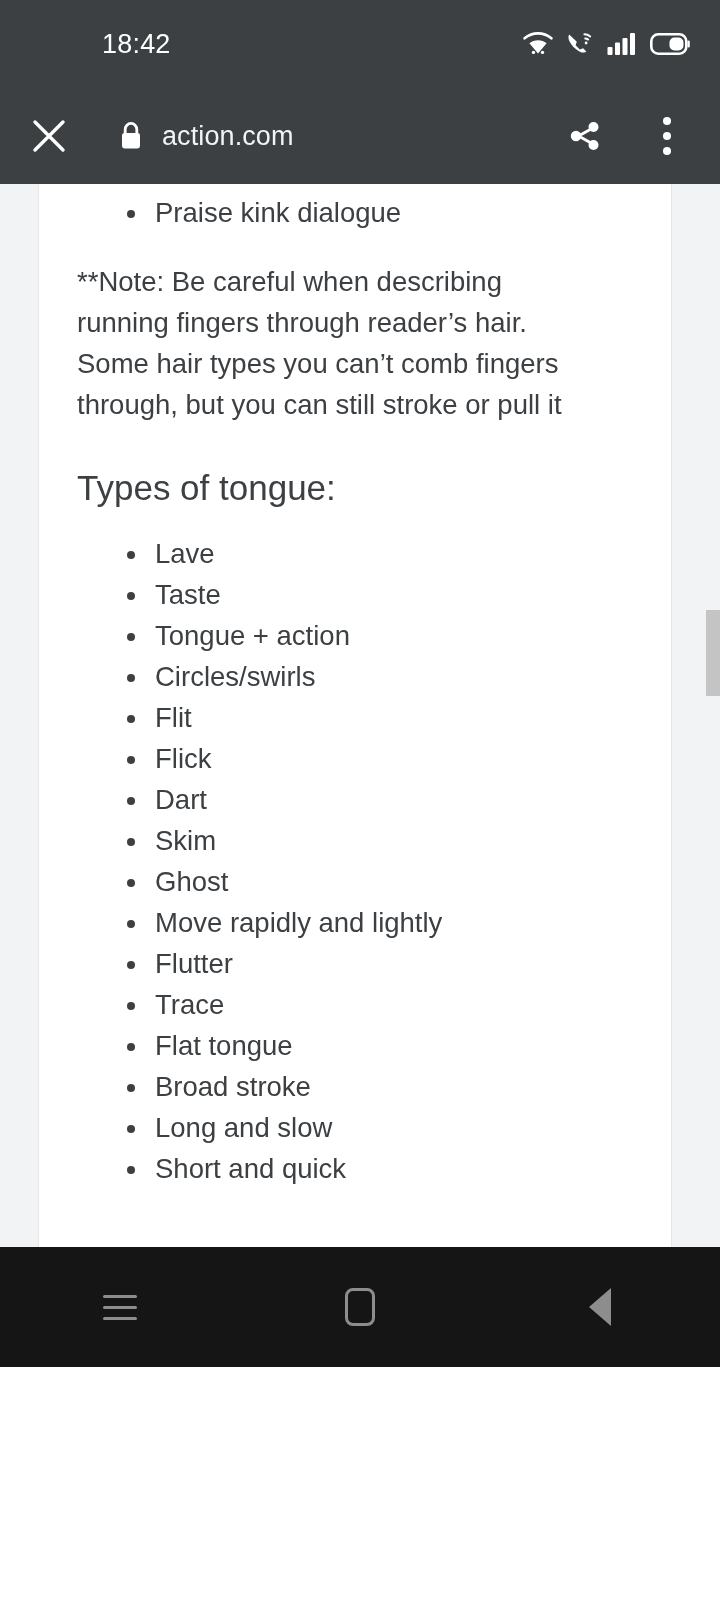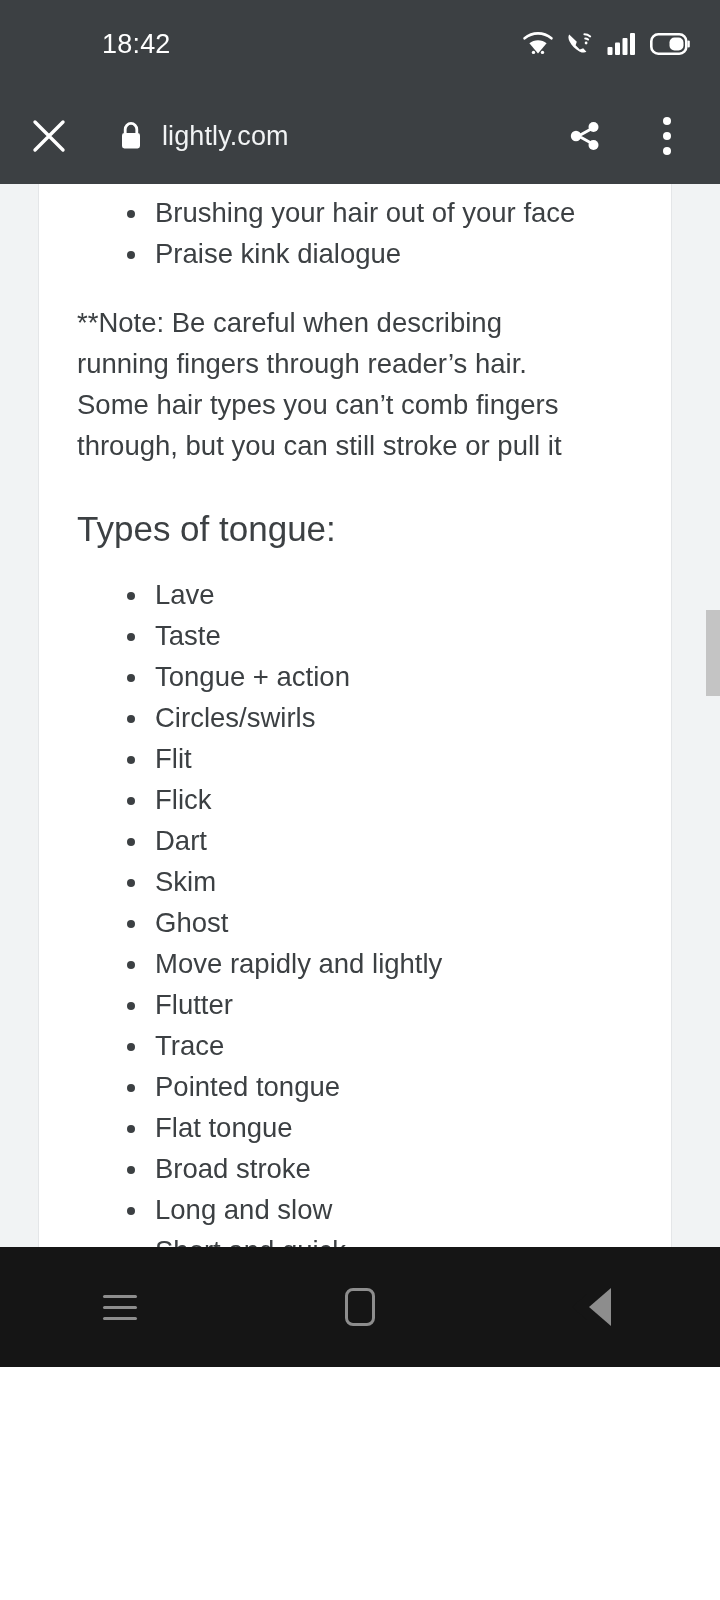--- a/index.html
+++ b/index.html
@@ -246,21 +246,21 @@
       <svg width="34" height="34" viewBox="0 0 34 34">
         <path d="M3 3 L31 31 M31 3 L3 31" stroke="#ffffff" stroke-width="3.4" stroke-linecap="round"></path>
       </svg>
     </div>
     <div class="tb-lock">
       <svg width="24" height="30" viewBox="0 0 24 30">
         <path d="M6.2 12 V8.4 C6.2 5.1 8.8 2.4 12 2.4 C15.2 2.4 17.8 5.1 17.8 8.4 V12" stroke="#ffffff" stroke-width="2.8" fill="none"></path>
         <rect x="3" y="12" width="18" height="15.4" rx="2.4" fill="#ffffff"></rect>
       </svg>
     </div>
-    <div class="tb-url">lightly.com</div>
+    <div class="tb-url">action.com</div>
     <div class="tb-spacer"></div>
     <div class="tb-share">
       <svg width="36" height="36" viewBox="0 0 36 36">
         <path d="M11.5 18 L25 10.5 M11.5 18 L25 25.5" stroke="#ffffff" stroke-width="3" stroke-linecap="round"></path>
         <circle cx="9" cy="18" r="5.2" fill="#ffffff"></circle>
         <circle cx="26.5" cy="9" r="5" fill="#ffffff"></circle>
         <circle cx="26.5" cy="27" r="5" fill="#ffffff"></circle>
       </svg>
     </div>
     <div class="tb-menu">
@@ -268,42 +268,40 @@
       <i></i>
       <i></i>
     </div>
   </div>
 
   <div class="viewport">
     <div class="doc">
       <div class="doc-inner">
 
         <ul class="c-list">
-          <li>Brushing your hair out of your face</li>
           <li>Praise kink dialogue</li>
         </ul>
 
         <p class="c-para">**Note: Be careful when describing running fingers through reader’s hair. Some hair types you can’t comb fingers through, but you can still stroke or pull it</p>
 
         <h2 class="c-h2">Types of tongue:</h2>
 
         <ul class="c-list tight">
           <li>Lave</li>
           <li>Taste</li>
           <li>Tongue + action</li>
           <li>Circles/swirls</li>
           <li>Flit</li>
           <li>Flick</li>
           <li>Dart</li>
           <li>Skim</li>
           <li>Ghost</li>
           <li>Move rapidly and lightly</li>
           <li>Flutter</li>
           <li>Trace</li>
-          <li>Pointed tongue</li>
           <li>Flat tongue</li>
           <li>Broad stroke</li>
           <li>Long and slow</li>
           <li>Short and quick</li>
         </ul>
 
       </div>
     </div>
   </div>
 

